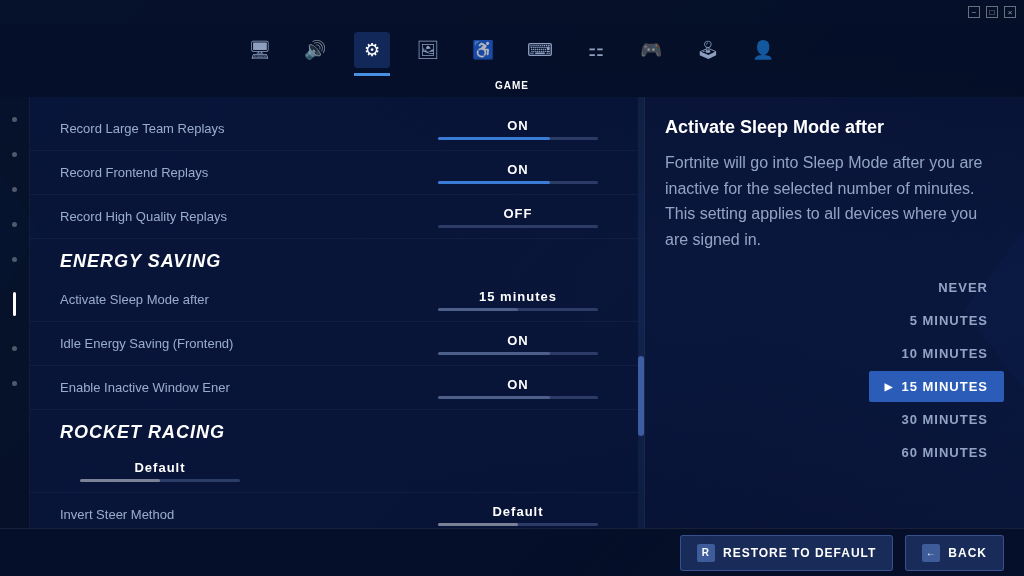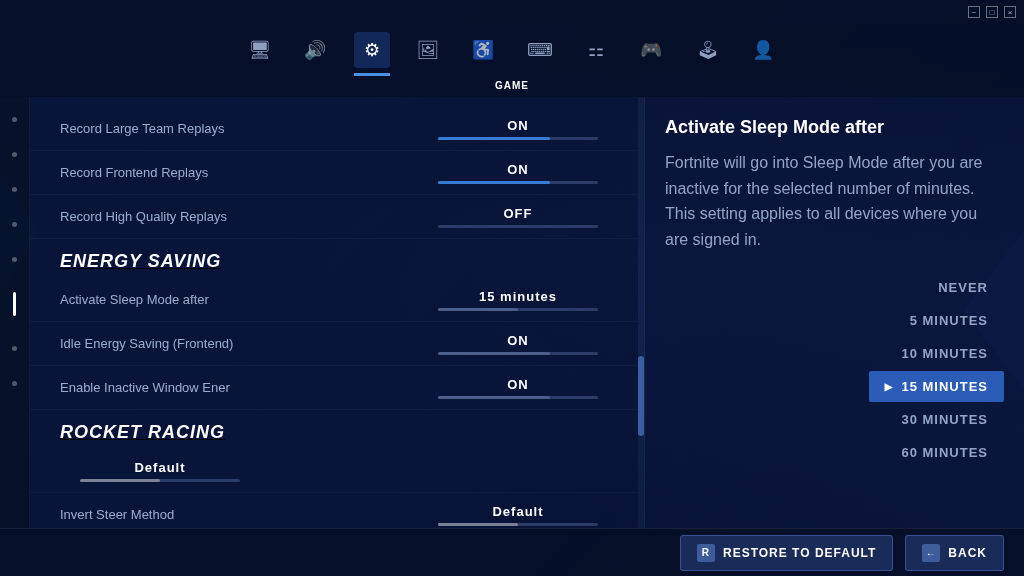--- a/index.html
+++ b/index.html
@@ -233,21 +233,20 @@
     }
 
     .setting-bar-fill {
       height: 100%;
       border-radius: 2px;
       background: #3a7bd5;
     }
 
     .section-header {
       padding: 12px 20px 6px 30px;
-      text-decoration: underline;
     }
 
     .section-title {
       font-size: 18px;
       font-weight: bold;
       font-style: italic;
       color: white;
       text-transform: uppercase;
       letter-spacing: 1px;
     }

